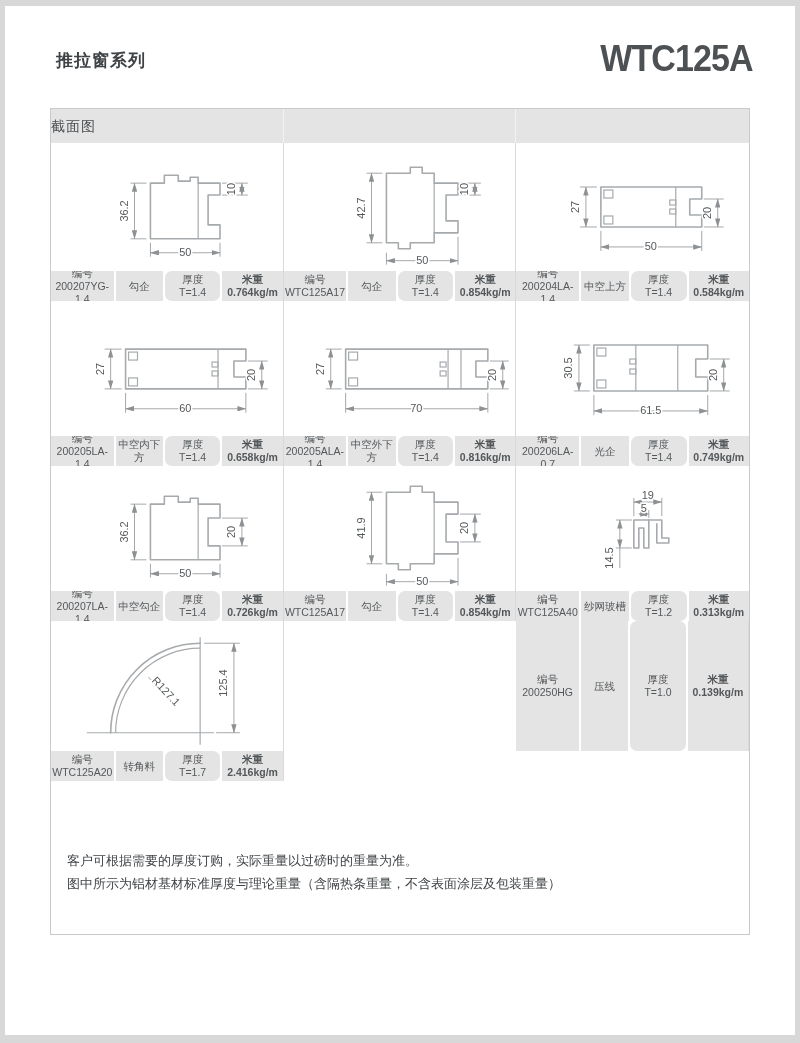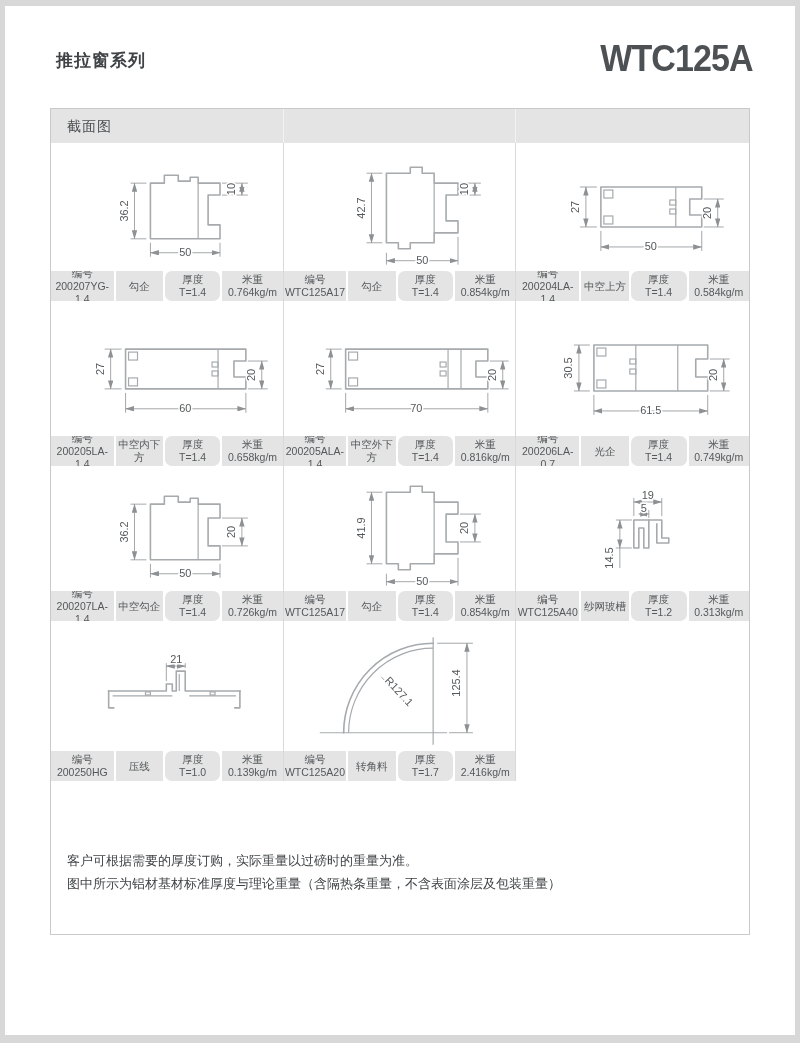--- a/index.html
+++ b/index.html
@@ -24,34 +24,34 @@
   }
   
   .tbl{
     position:absolute;left:45px;top:102px;width:700px;height:827px;
     display:grid;
     grid-template-columns:1fr 1fr 1fr;
     grid-template-rows:34px 128px 30px 135px 30px 125px 30px 130px 30px 1fr;
     border:1px solid #c9c9c9;
     box-sizing:border-box;
   }
-  .hc{background:#e4e4e4;line-height:34px;padding-left:16px;
+  .hc{background:#e4e4e4;line-height:34px;
       font-size:14px;color:#4b4f52;letter-spacing:1px;}
   .hc,.dc,.sc,.empty{box-sizing:border-box;min-width:0;}
   .cb{border-right:1px solid #d9d9d9;}
   .hc.cb{border-right:1px solid #f2f2f2;}
   .dc svg{width:100%;height:100%;display:block;}
   .sc{display:flex;gap:2px;background:#fff;}
   .sub{background:#e4e4e4;display:flex;flex-direction:column;
        align-items:center;justify-content:center;
        font-size:10.5px;color:#54585b;line-height:13px;text-align:center;overflow:hidden;}
   .sub.a{flex:0 0 27%;}
   .sub.b{flex:1 1 22%;}
   .sub.c{flex:0 0 24%;border-radius:7px;}
-  .sub.d{flex:0 0 26%;}
+  .sub.d{flex:0 0 26%;font-weight:bold;}
   .note{grid-column:1/4;padding:68px 20px 0 16px;
         font-size:13px;color:#404447;line-height:23px;}
   .page-num{position:absolute;right:49px;top:1045px;font-size:11px;color:#6a6e71;}
   
   .pf{fill:none;stroke:#a6aaad;stroke-width:1.6;stroke-linejoin:round;stroke-linecap:square;}
   .pf2{fill:none;stroke:#a6aaad;stroke-width:1.2;}
   .ext,.dim{stroke:#8d9194;stroke-width:.8;fill:none;}
   .dt{font-size:11px;fill:#54585b;text-anchor:middle;
       paint-order:stroke;stroke:#ffffff;stroke-width:3px;}
   .defs-svg{position:absolute;width:0;height:0;}
@@ -412,36 +412,20 @@
           <span>T=1.2</span>
         </div>
       <div class="sub d">
           <span>米重</span>
           <span>0.313kg/m</span>
         </div>
     </div>
 
     <div class="dc cb">
       <svg viewBox="0 0 233 130">
-        <path class="pf" d="M58,70 L116,70 L116,63 L122,63 L122,70 L126,70 L126,50 L135,50 L135,70 L190,70"></path>
-        <path class="pf" d="M58,70 L58,87 L63,87"></path>
-        <path class="pf" d="M190,70 L190,87 L185,87"></path>
-        <line class="pf2" x1="62" y1="75" x2="122" y2="75"></line>
-          <line class="pf2" x1="139" y1="75" x2="186" y2="75"></line>
-        <line class="pf2" x1="129" y1="70" x2="129" y2="53"></line>
-        <rect class="pf2" x="95" y="71" width="5" height="3"></rect>
-          <rect class="pf2" x="160" y="71" width="5" height="3"></rect>
-        <line class="ext" x1="116" y1="60" x2="116" y2="42"></line>
-          <line class="ext" x1="135" y1="47" x2="135" y2="42"></line>
-        <line class="dim" x1="116" y1="45" x2="135" y2="45" marker-start="url(#arw)" marker-end="url(#arw)"></line>
-        <text class="dt" x="126" y="42">21</text>
-      </svg>
-    </div>
-    <div class="dc cb">
-      <svg viewBox="0 0 233 130">
         <line class="pf2" x1="150" y1="16" x2="150" y2="124"></line>
         <line class="pf2" x1="36" y1="112" x2="164" y2="112"></line>
         <path class="pf" d="M150,22 A90,90 0 0 0 60,112"></path>
         <path class="pf2" d="M150,27 A85,85 0 0 0 65,112"></path>
         <line class="ext" x1="98" y1="56" x2="124" y2="84"></line>
         <text class="dt" x="113" y="73" transform="rotate(47 113 73)">R127.1</text>
         <line class="ext" x1="154" y1="22" x2="190" y2="22"></line>
           <line class="ext" x1="166" y1="112" x2="190" y2="112"></line>
         <line class="dim" x1="184" y1="22" x2="184" y2="112" marker-start="url(#arw)" marker-end="url(#arw)"></line>
         <text class="dt" x="177" y="62" transform="rotate(-90 177 62)">125.4</text>

